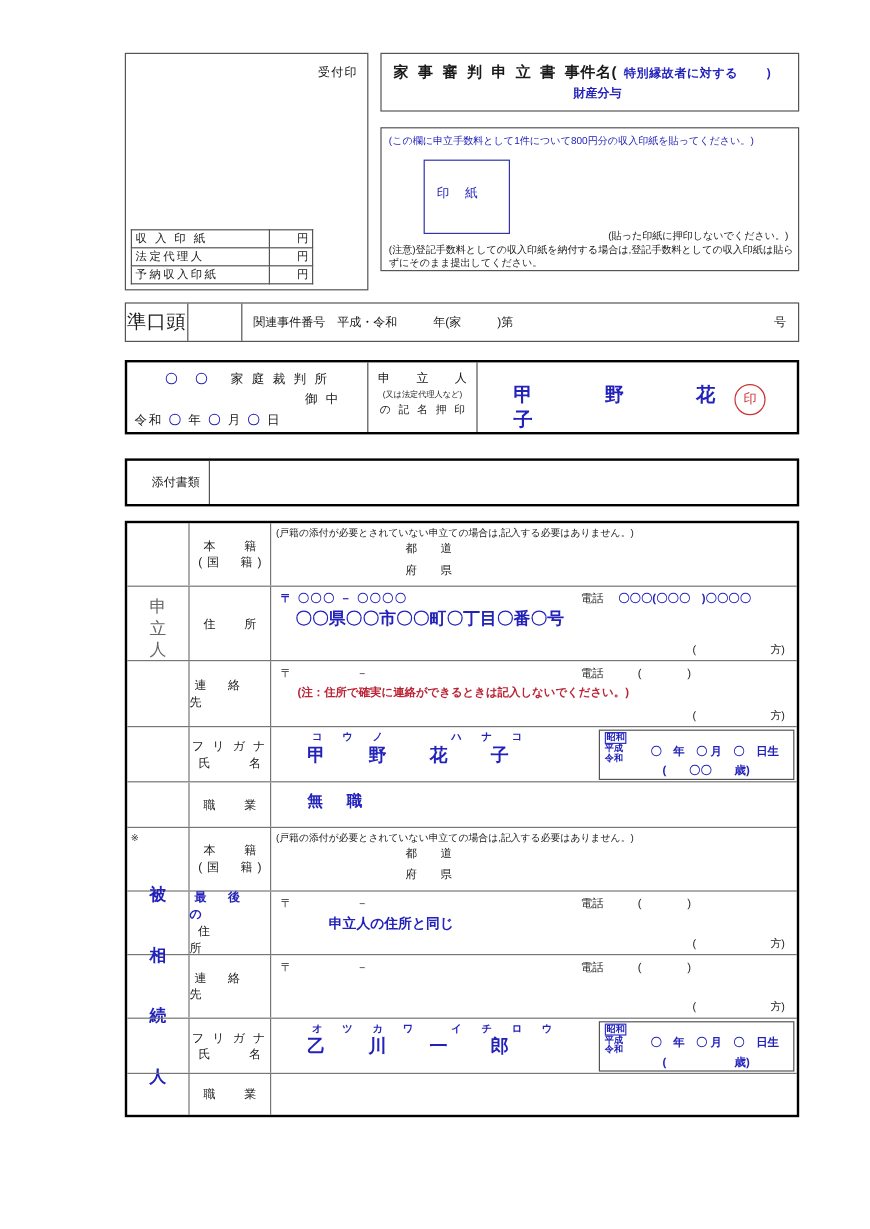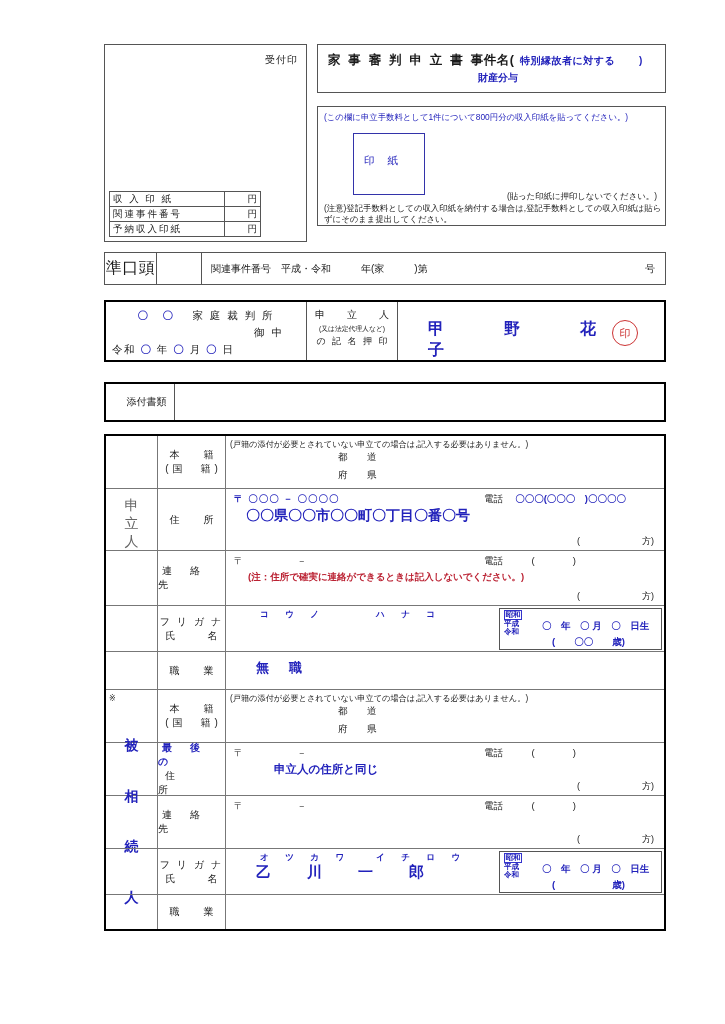--- a/index.html
+++ b/index.html
@@ -192,21 +192,21 @@
 
     <div class="recv-box">
       <div class="recv-label">受付印</div>
       <table class="fee-table">
         <tbody>
             <tr>
           <td class="fname">収 入 印 紙</td>
           <td class="fyen">円</td>
         </tr>
         <tr>
-          <td class="fname">関連事件番号</td>
+          <td class="fname">法定代理人</td>
           <td class="fyen">円</td>
         </tr>
         <tr>
           <td class="fname">予納収入印紙</td>
           <td class="fyen">円</td>
         </tr>
       </tbody>
         </table>
     </div>
 
@@ -324,20 +324,21 @@
 
     <div class="row" style="height:46px">
       <div class="c-side"></div>
       <div class="c-lbl">
         <div style="letter-spacing:2px">フ リ ガ ナ</div>
         <div class="sp2">氏　　名</div>
       </div>
       <div class="c-body">
         <div class="furi">コ ウ ノ</div>
         <div class="furi2">ハ ナ コ</div>
+        <div class="pname">甲野花子</div>
         <div class="era-box">
           <div class="era-stack">
             <div class="era-hl">昭和</div>
             <div>平成</div>
             <div>令和</div>
           </div>
           <div class="era-dates">〇　年　〇 月　〇　日生</div>
           <div class="era-age">(　　〇〇　　歳)</div>
         </div>
       </div>

